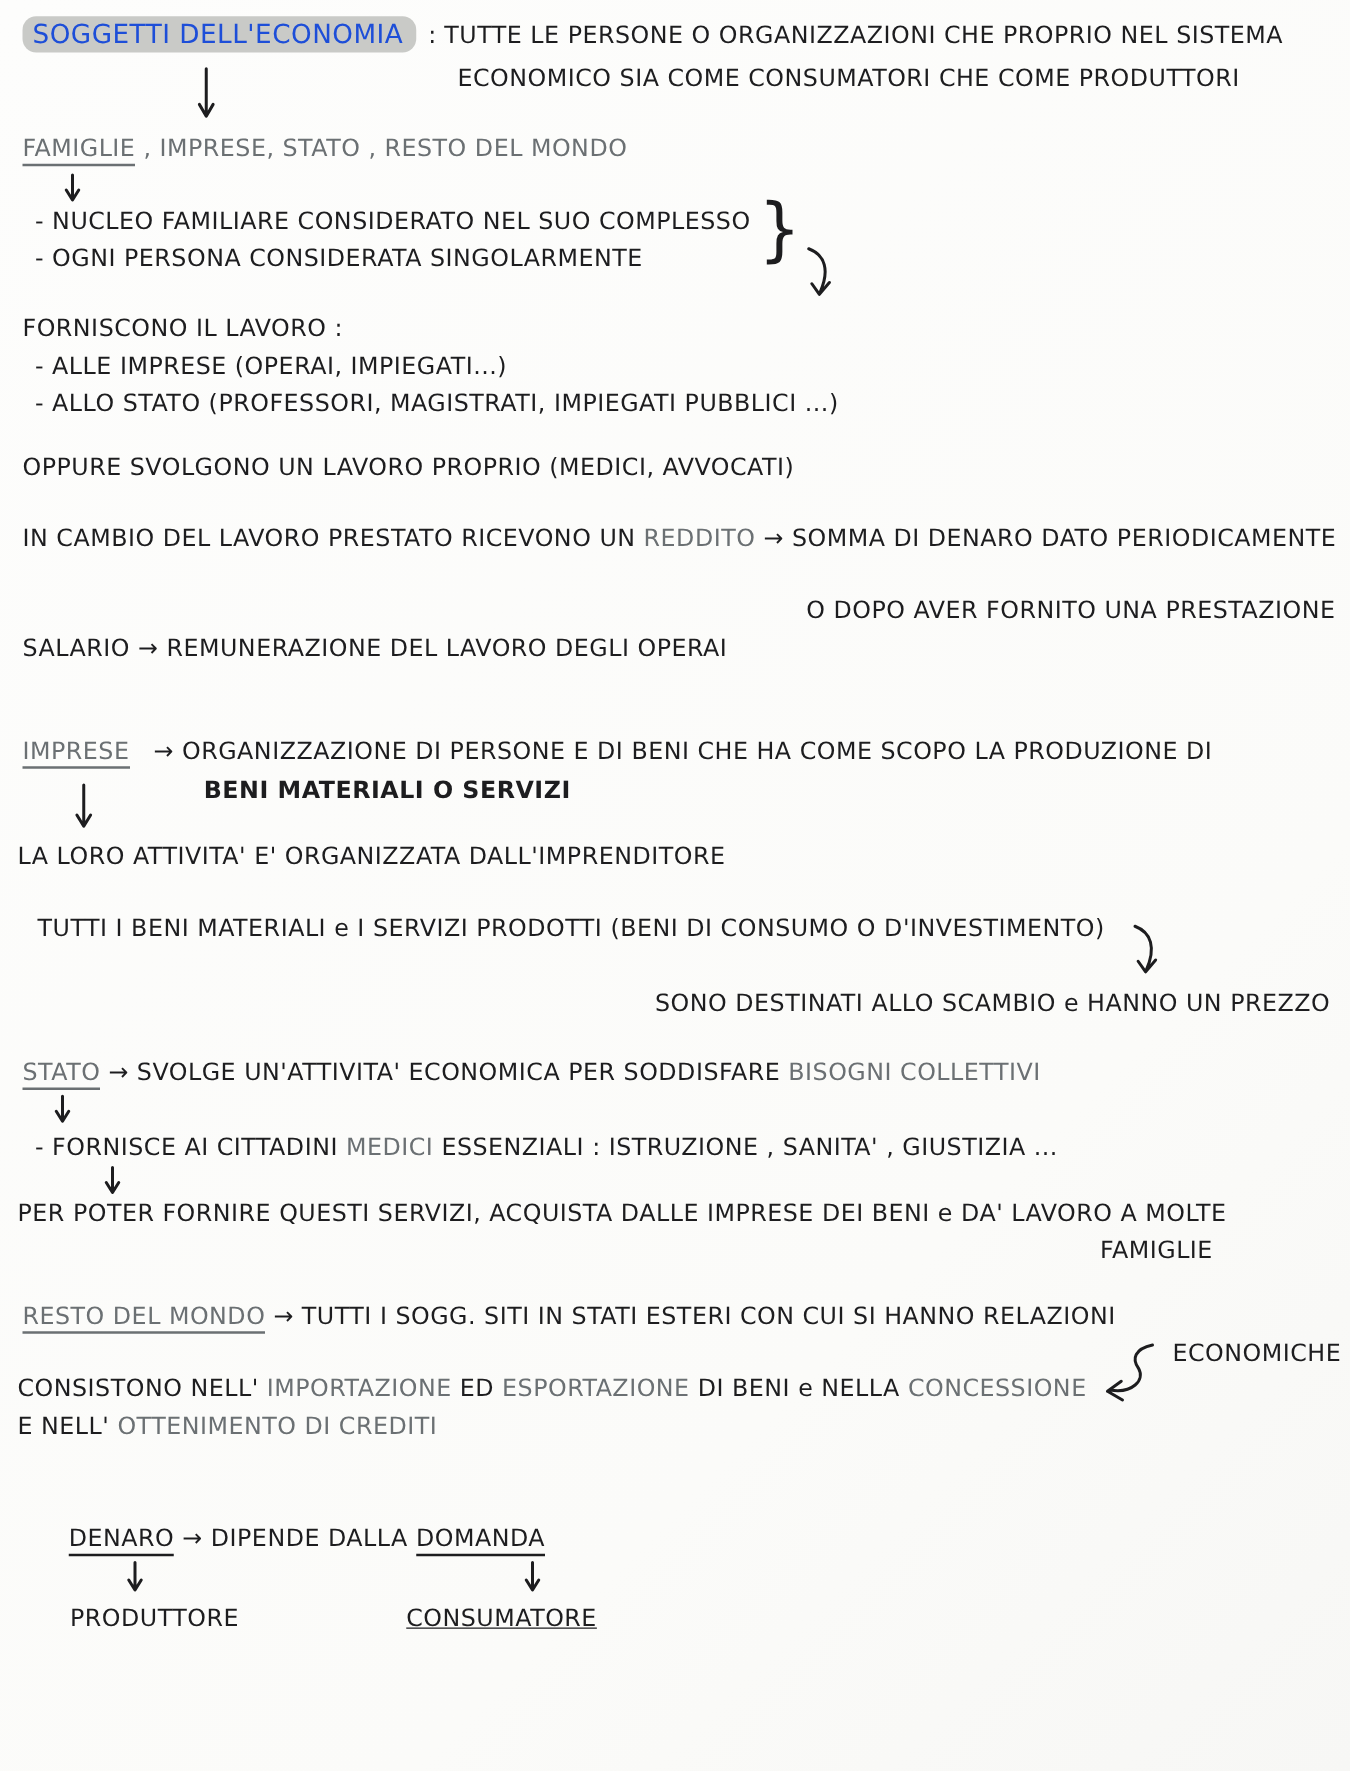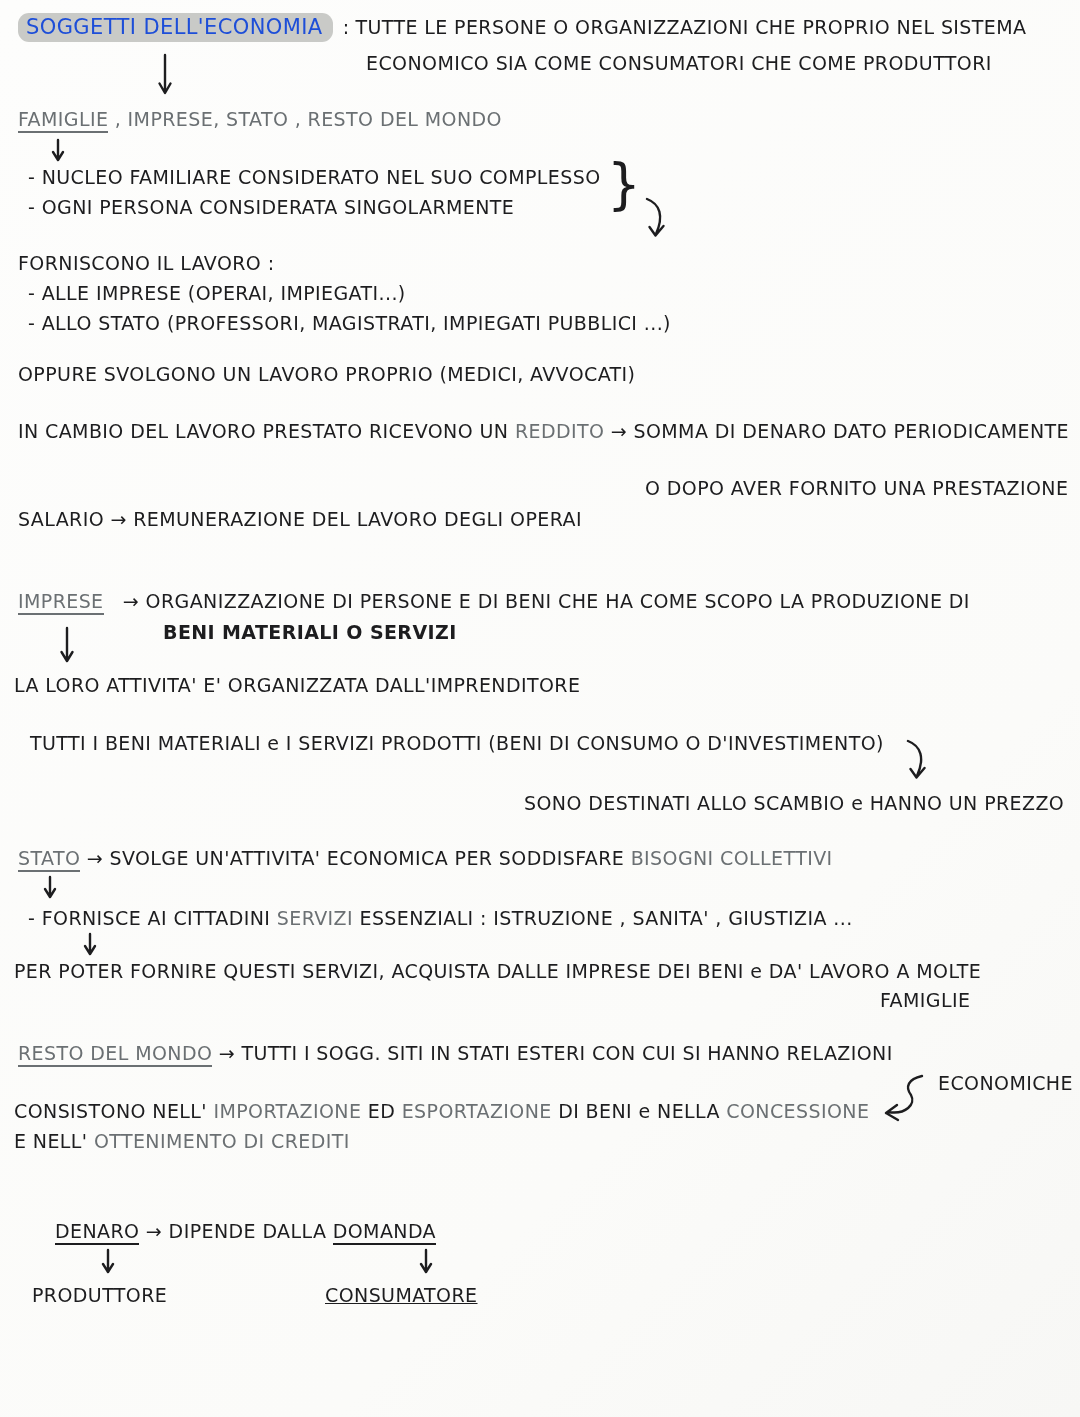--- a/index.html
+++ b/index.html
@@ -104,21 +104,21 @@
 
   <div class="line" style="left:18px;top:845px;">
     <span class="u gray">STATO</span><span> → SVOLGE UN'ATTIVITA' ECONOMICA PER SODDISFARE </span><span class="gray">BISOGNI COLLETTIVI</span>
   </div>
   <div class="arrow" style="left:42px;top:875px;">
     <svg width="16" height="28" viewBox="0 0 16 28">
         <path d="M8 2 V20 M3 14 L8 22 L13 14"></path>
       </svg>
   </div>
   <div class="line" style="left:28px;top:905px;">
-    <span>- FORNISCE AI CITTADINI </span><span class="gray">SERVIZI</span><span> ESSENZIALI : ISTRUZIONE , SANITA' , GIUSTIZIA ...</span>
+    <span>- FORNISCE AI CITTADINI </span><span class="gray">MEDICI</span><span> ESSENZIALI : ISTRUZIONE , SANITA' , GIUSTIZIA ...</span>
   </div>
   <div class="arrow" style="left:82px;top:932px;">
     <svg width="16" height="28" viewBox="0 0 16 28">
         <path d="M8 2 V20 M3 14 L8 22 L13 14"></path>
       </svg>
   </div>
   <div class="line" style="left:14px;top:958px;">PER POTER FORNIRE QUESTI SERVIZI, ACQUISTA DALLE IMPRESE DEI BENI e  DA' LAVORO A MOLTE</div>
   <div class="line" style="left:880px;top:987px;">FAMIGLIE</div>
 
   <div class="line" style="left:18px;top:1040px;">
@@ -143,16 +143,16 @@
   <div class="arrow" style="left:100px;top:1248px;">
     <svg width="16" height="30" viewBox="0 0 16 30">
         <path d="M8 2 V22 M3 16 L8 24 L13 16"></path>
       </svg>
   </div>
   <div class="arrow" style="left:418px;top:1248px;">
     <svg width="16" height="30" viewBox="0 0 16 30">
         <path d="M8 2 V22 M3 16 L8 24 L13 16"></path>
       </svg>
   </div>
-  <div class="line" style="left:32px;top:1282px;">PRODUTTORE</div>
+  <div class="line" style="left:56px;top:1282px;">PRODUTTORE</div>
   <div class="line" style="left:325px;top:1282px;text-decoration:underline;">CONSUMATORE</div>
 
 </div>
 
 </body></html>

